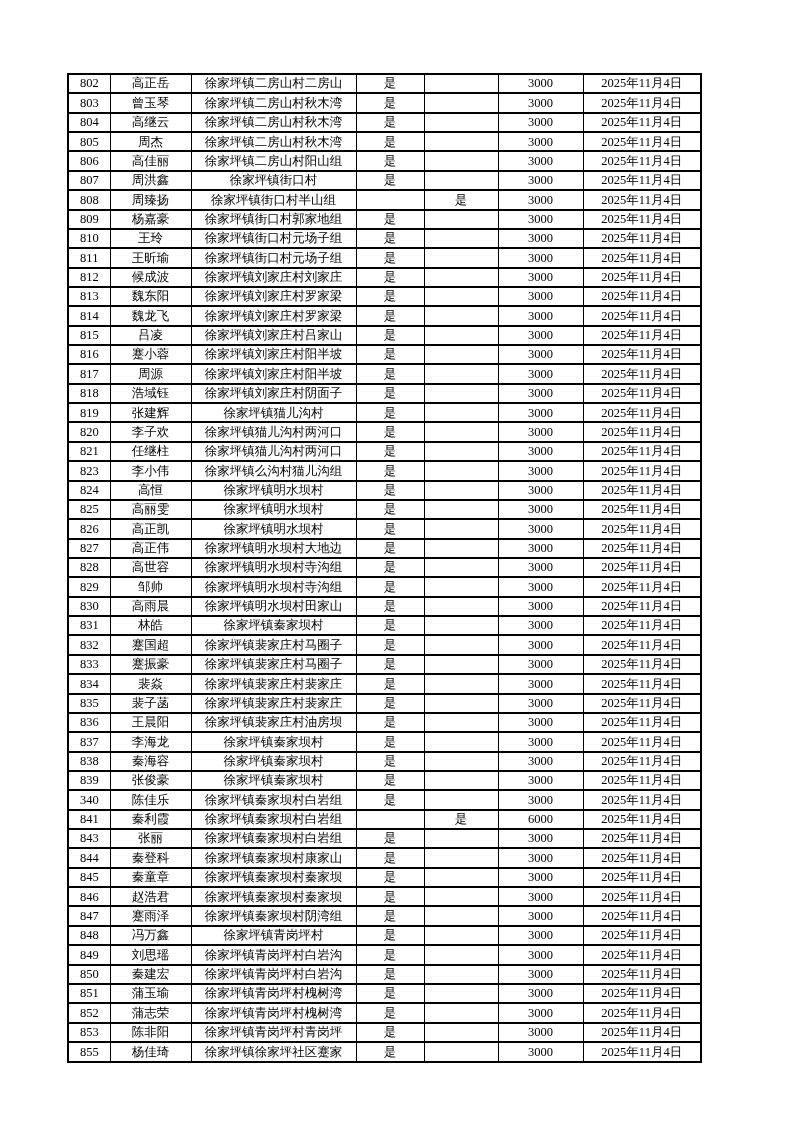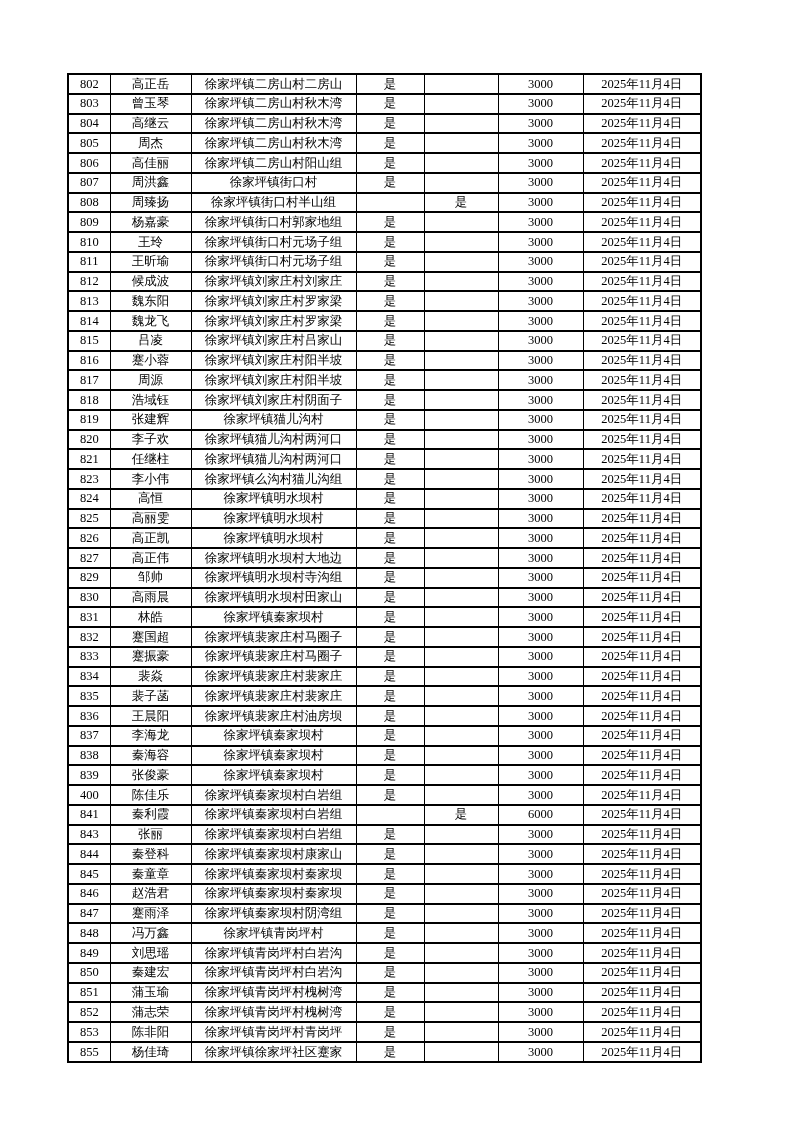--- a/index.html
+++ b/index.html
@@ -286,20 +286,29 @@
         <tr>
           <td class="c-num">827</td>
           <td class="c-name">高正伟</td>
           <td class="c-addr">徐家坪镇明水坝村大地边</td>
           <td class="c-mark">是</td>
           <td class="c-mark"></td>
           <td class="c-amt">3000</td>
           <td class="c-date">2025年11月4日</td>
         </tr>
         <tr>
+          <td class="c-num">828</td>
+          <td class="c-name">高世容</td>
+          <td class="c-addr">徐家坪镇明水坝村寺沟组</td>
+          <td class="c-mark">是</td>
+          <td class="c-mark"></td>
+          <td class="c-amt">3000</td>
+          <td class="c-date">2025年11月4日</td>
+        </tr>
+        <tr>
           <td class="c-num">829</td>
           <td class="c-name">邹帅</td>
           <td class="c-addr">徐家坪镇明水坝村寺沟组</td>
           <td class="c-mark">是</td>
           <td class="c-mark"></td>
           <td class="c-amt">3000</td>
           <td class="c-date">2025年11月4日</td>
         </tr>
         <tr>
           <td class="c-num">830</td>
@@ -385,21 +394,21 @@
         <tr>
           <td class="c-num">839</td>
           <td class="c-name">张俊豪</td>
           <td class="c-addr">徐家坪镇秦家坝村</td>
           <td class="c-mark">是</td>
           <td class="c-mark"></td>
           <td class="c-amt">3000</td>
           <td class="c-date">2025年11月4日</td>
         </tr>
         <tr>
-          <td class="c-num">400</td>
+          <td class="c-num">340</td>
           <td class="c-name">陈佳乐</td>
           <td class="c-addr">徐家坪镇秦家坝村白岩组</td>
           <td class="c-mark">是</td>
           <td class="c-mark"></td>
           <td class="c-amt">3000</td>
           <td class="c-date">2025年11月4日</td>
         </tr>
         <tr>
           <td class="c-num">841</td>
           <td class="c-name">秦利霞</td>

